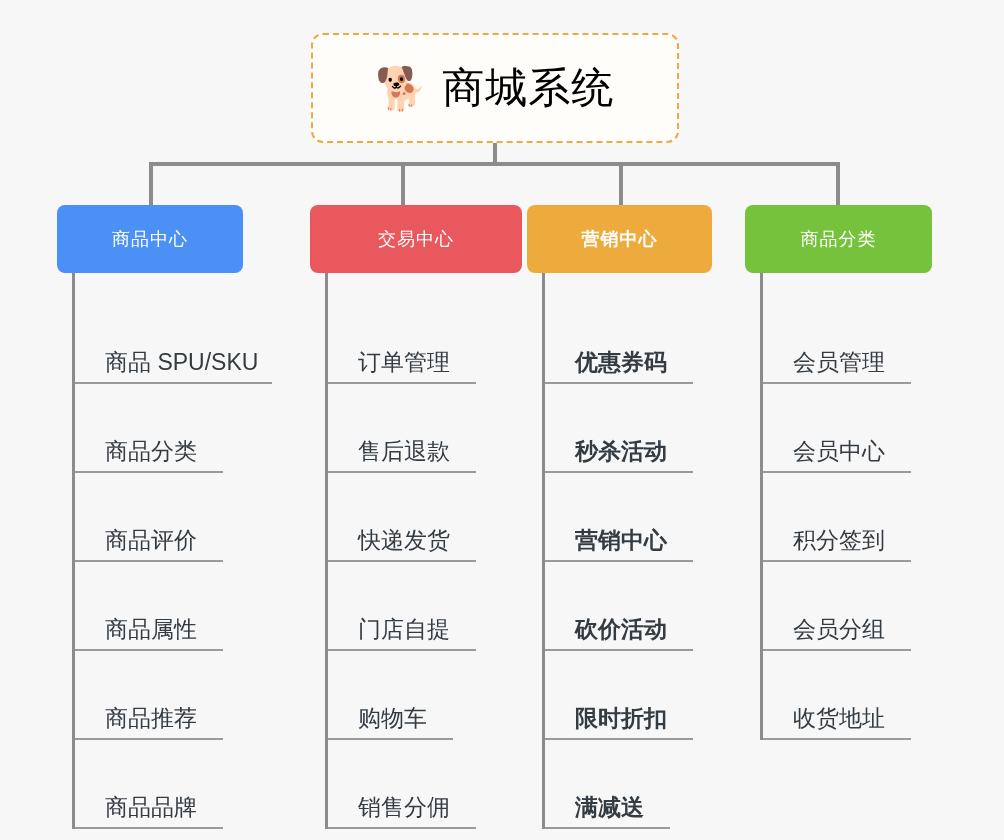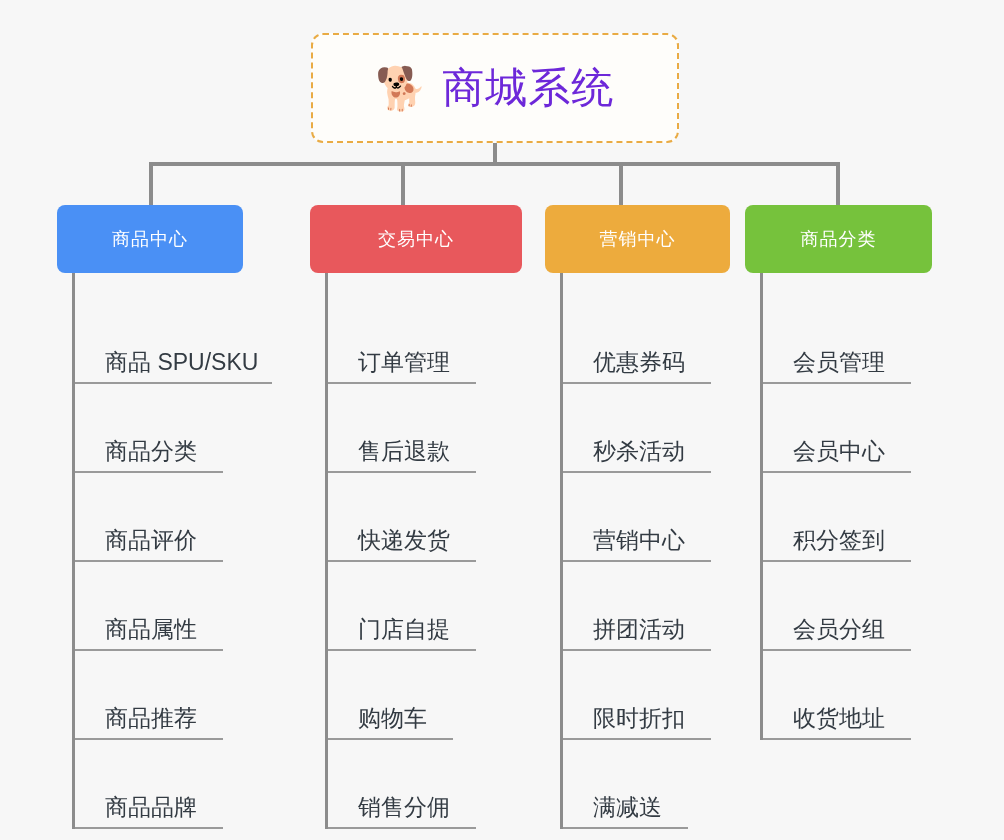--- a/index.html
+++ b/index.html
@@ -39,21 +39,21 @@
     gap: 14px;
   }
   .root-emoji {
     font-size: 42px;
     line-height: 1;
     display: block;
     margin-top: 2px;
   }
   .root-title {
     font-size: 42px;
-    color: #6d28d9;
+    color: #000000;
     letter-spacing: 1px;
     white-space: nowrap;
     line-height: 1;
   }
 
   
   .conn {
     position: absolute;
     background: #8c8c8c;
   }
@@ -79,21 +79,21 @@
   .drop-3 { left: 619px; }
   .drop-4 { left: 836px; }
 
   
   .column {
     position: absolute;
     top: 205px;
   }
   .col-1 { left: 57px; }
   .col-2 { left: 310px; }
-  .col-3 { left: 545px; }
+  .col-3 { left: 527px; font-weight: bold; }
   .col-4 { left: 745px; }
 
   .cat-box {
     box-sizing: border-box;
     height: 68px;
     border-radius: 8px;
     display: flex;
     align-items: center;
     justify-content: center;
     color: #ffffff;
@@ -212,21 +212,21 @@
       <div class="leaf">
         <span class="leaf-inner">优惠券码</span>
       </div>
       <div class="leaf">
         <span class="leaf-inner">秒杀活动</span>
       </div>
       <div class="leaf">
         <span class="leaf-inner">营销中心</span>
       </div>
       <div class="leaf">
-        <span class="leaf-inner">拼团活动</span>
+        <span class="leaf-inner">砍价活动</span>
       </div>
       <div class="leaf">
         <span class="leaf-inner">限时折扣</span>
       </div>
       <div class="leaf">
         <span class="leaf-inner">满减送</span>
       </div>
     </div>
   </div>
 

